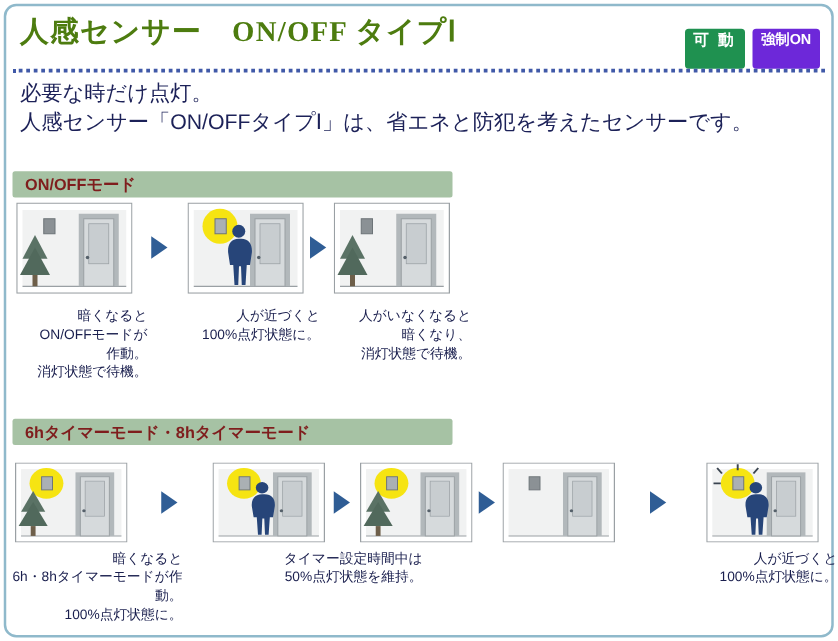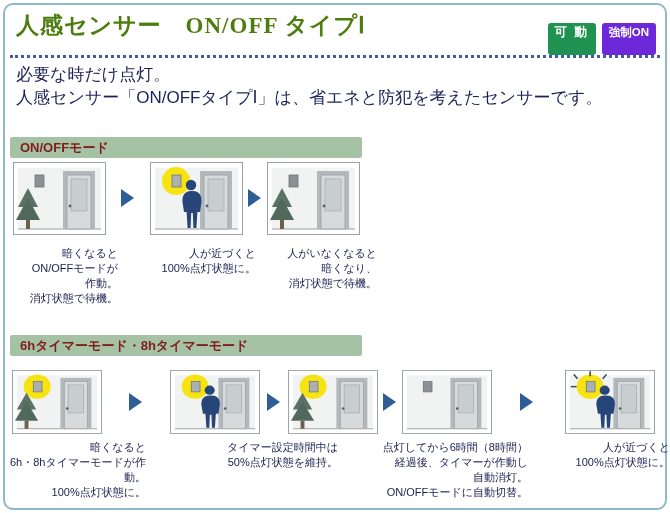--- a/index.html
+++ b/index.html
@@ -249,19 +249,15 @@
           <path d="M41 29 c-6.5 0 -9 5 -8.5 11 l1.5 10 2.6 0 1 16 3 0 0.6 -15 1.6 0 0.6 15 3 0 1 -16 2.6 0 1.5 -10 c0.5 -6 -2 -11 -8.5 -11 z"></path>
         </g>
       </svg>
     </div>
 
   <div class="caption s2c s2c1">暗くなると
 6h・8hタイマーモードが作動。
 100%点灯状態に。</div>
   <div class="caption s2c s2c2">タイマー設定時間中は
 50%点灯状態を維持。</div>
-  <div class="caption s2c s2c3">点灯してから6時間（8時間）
-経過後、タイマーが作動し
-自動消灯。
-ON/OFFモードに自動切替。</div>
   <div class="caption s2c s2c4">人が近づくと
 100%点灯状態に。</div>
 </div>
 
 </body></html>

